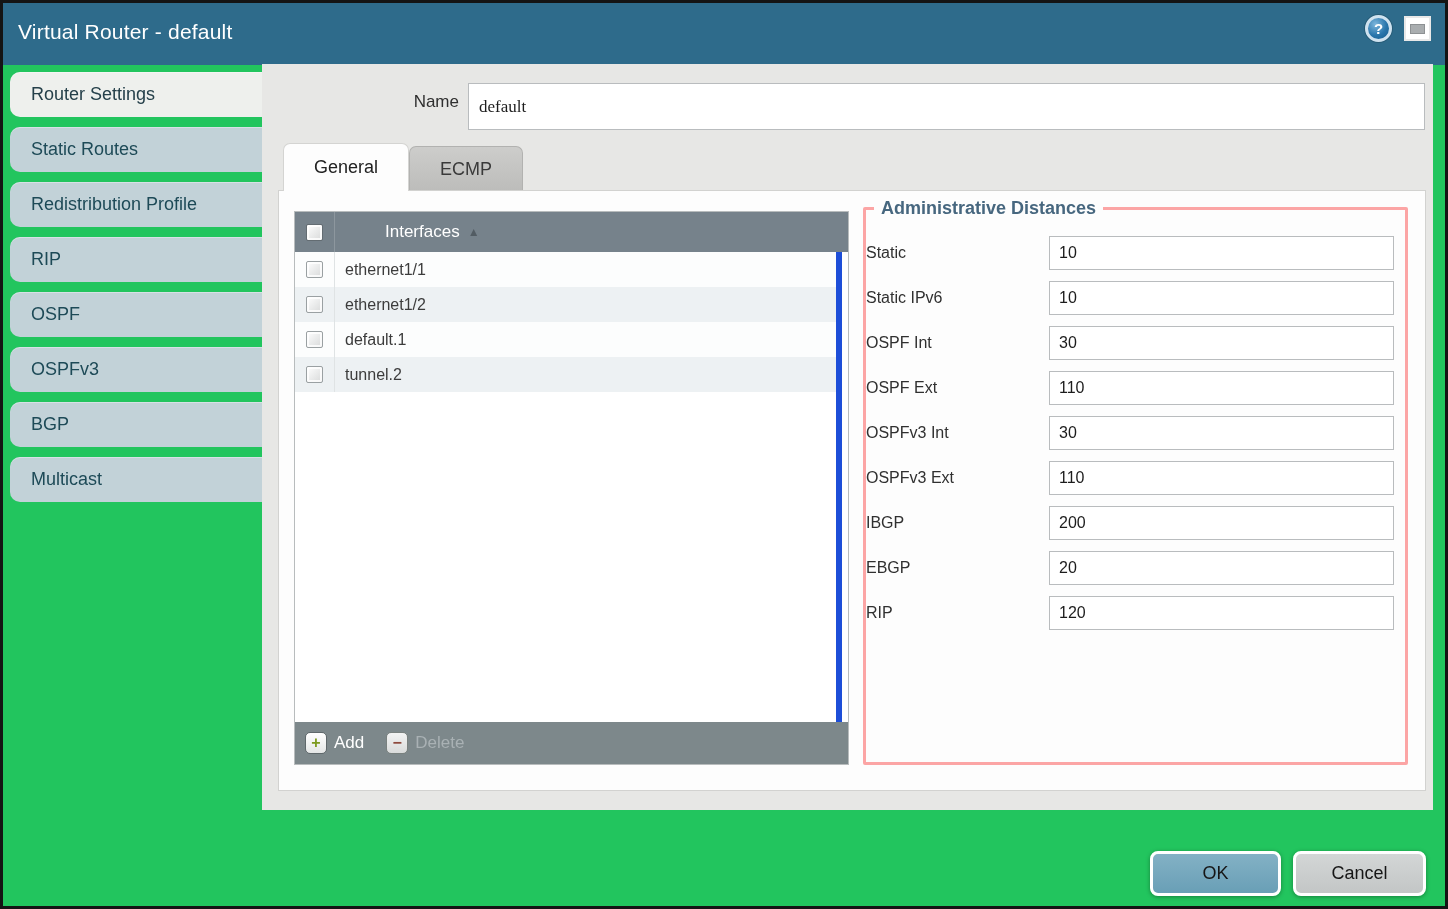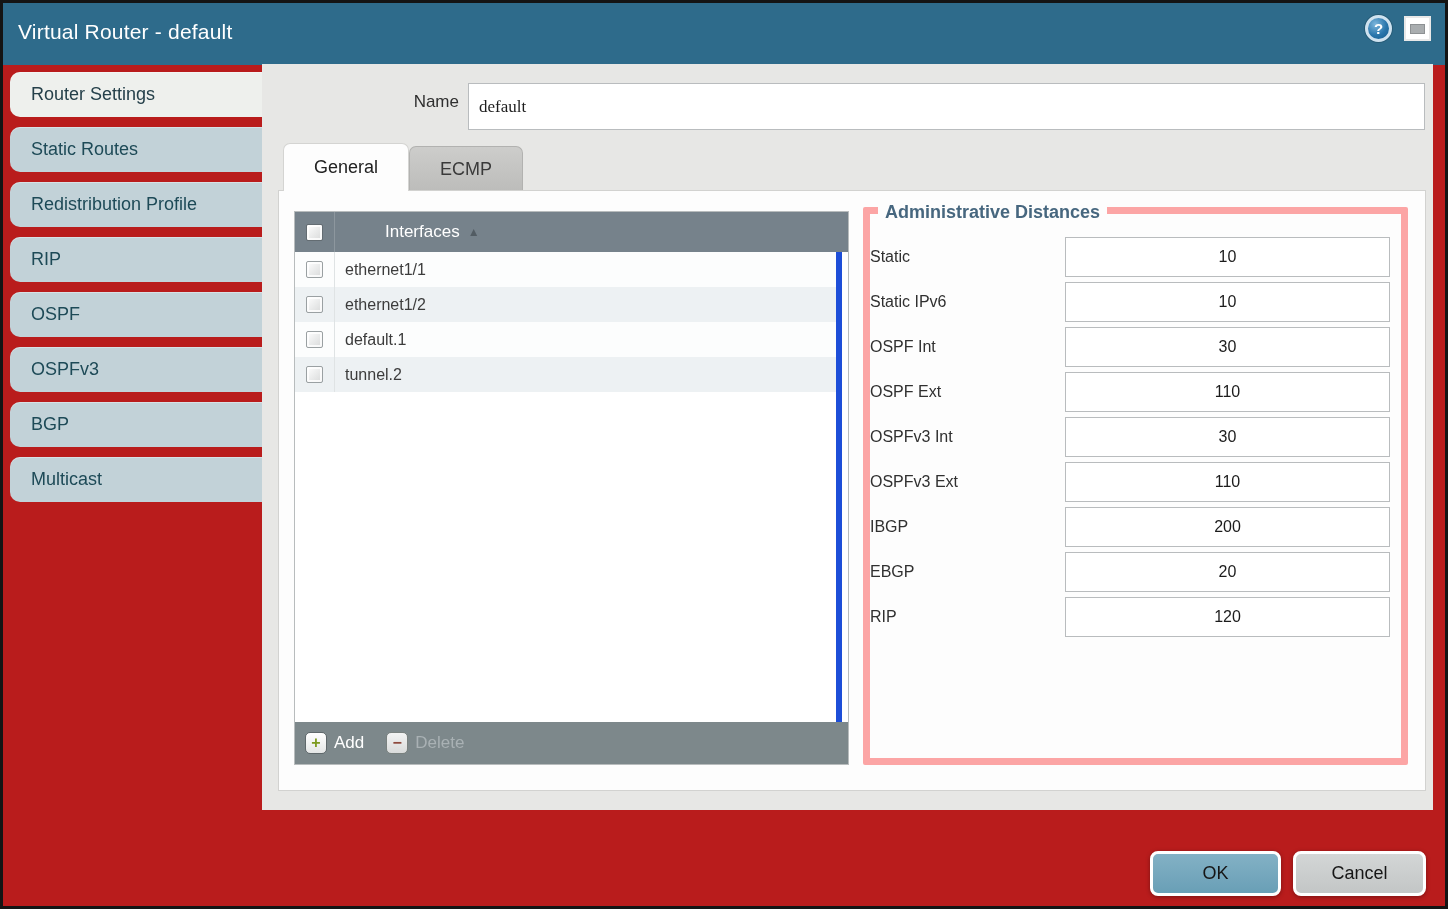--- a/index.html
+++ b/index.html
@@ -1,21 +1,21 @@
 <!DOCTYPE html>
 <html><head>
 <meta charset="utf-8">
 <style>
   * { margin:0; padding:0; box-sizing:border-box; }
   html,body { background:#222; }
   body { font-family:"Liberation Sans", sans-serif; }
 
   #app {
     position:relative; width:1448px; height:909px;
-    background:#b91c1c; border:3px solid #141414; overflow:hidden;
+    background:#22c55e; border:3px solid #141414; overflow:hidden;
   }
 
   
   .hdr { position:absolute; left:0; top:0; right:0; height:62px; background:#2e6b8b; }
   .hdr-title { position:absolute; left:15px; top:17px; color:#fff; font-size:21px; letter-spacing:.2px; }
   .hdr-icons { position:absolute; right:14px; top:12px; display:flex; align-items:center; gap:12px; }
   .help-ic {
     width:27px; height:27px; border-radius:50%;
     background:radial-gradient(circle at 35% 30%, #7db6dc 0%, #2a76ac 55%, #155a8c 100%);
     border:3px solid #cfe2ef; color:#fff; font-weight:bold; font-size:15px;
@@ -98,33 +98,33 @@
     font-weight:bold; font-size:16px; line-height:1;
   }
   .tool-btn.add { color:#fff; }
   .tool-btn.add .tool-ic { color:#7c9a1e; }
   .tool-btn.del { color:#a9b1b4; cursor:default; }
   .tool-btn.del .tool-ic { color:#8e4a3e; background:linear-gradient(#f2f3f3,#d9dbdb); border-color:#79817f; }
 
   
   .fieldset {
     position:absolute; left:584px; right:17px; top:16px; bottom:25px;
-    border:7px solid #fca5a5; border-radius:2px;
+    border:3px solid #fca5a5; border-radius:2px;
   }
   .legend {
     position:absolute; top:-12px; left:8px; background:#fdfdfd; padding:0 7px;
     font-size:18px; font-weight:bold; color:#47677f;
   }
   .fields { position:absolute; left:0; right:0; top:26px; }
   .frow { display:flex; align-items:center; margin-bottom:11px; height:34px; }
   .frow label { width:183px; font-size:16px; color:#303030; flex:0 0 auto; }
   .frow input {
-    margin-left:12px; flex:1 1 auto; margin-right:11px; height:40px;
+    margin-left:0; flex:1 1 auto; margin-right:11px; height:34px;
     border:1px solid #b9bcbe; background:#fff; font-family:"Liberation Sans",sans-serif;
-    font-size:16px; color:#1c1c1c; padding:0 9px; outline:none;text-align:center;
+    font-size:16px; color:#1c1c1c; padding:0 9px; outline:none;
   }
 
   
   .btn {
     position:absolute; bottom:10px; height:45px; border-radius:8px; border:3px solid #fff;
     font-family:"Liberation Sans",sans-serif; font-size:18px; color:#161616; cursor:pointer;
     box-shadow:0 1px 4px rgba(0,0,0,.35);
   }
   .btn-ok { right:164px; width:131px; background:linear-gradient(#83b1c5,#699fb6); }
   .btn-cancel { right:19px; width:133px; background:linear-gradient(#d3d6d6,#c3c6c6); }

